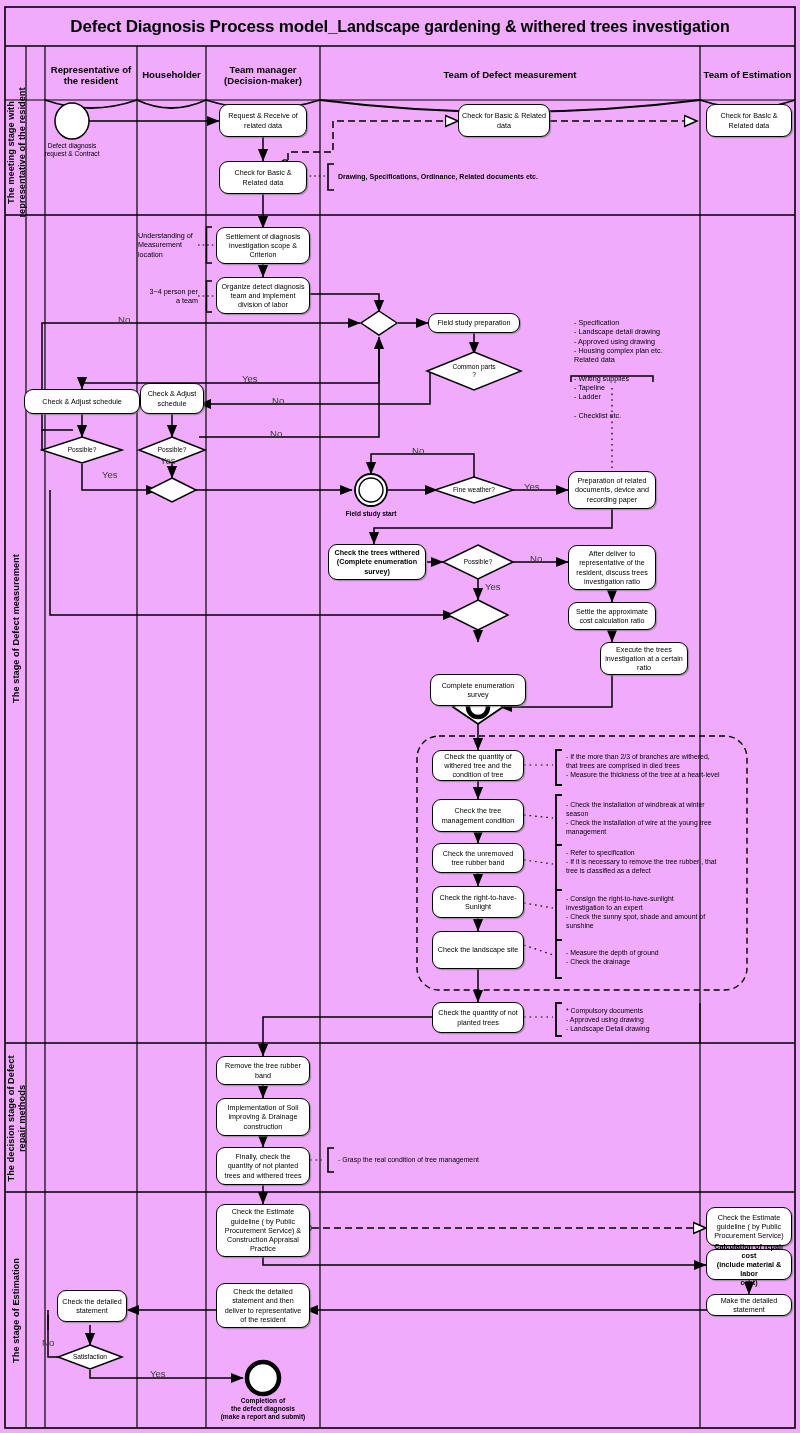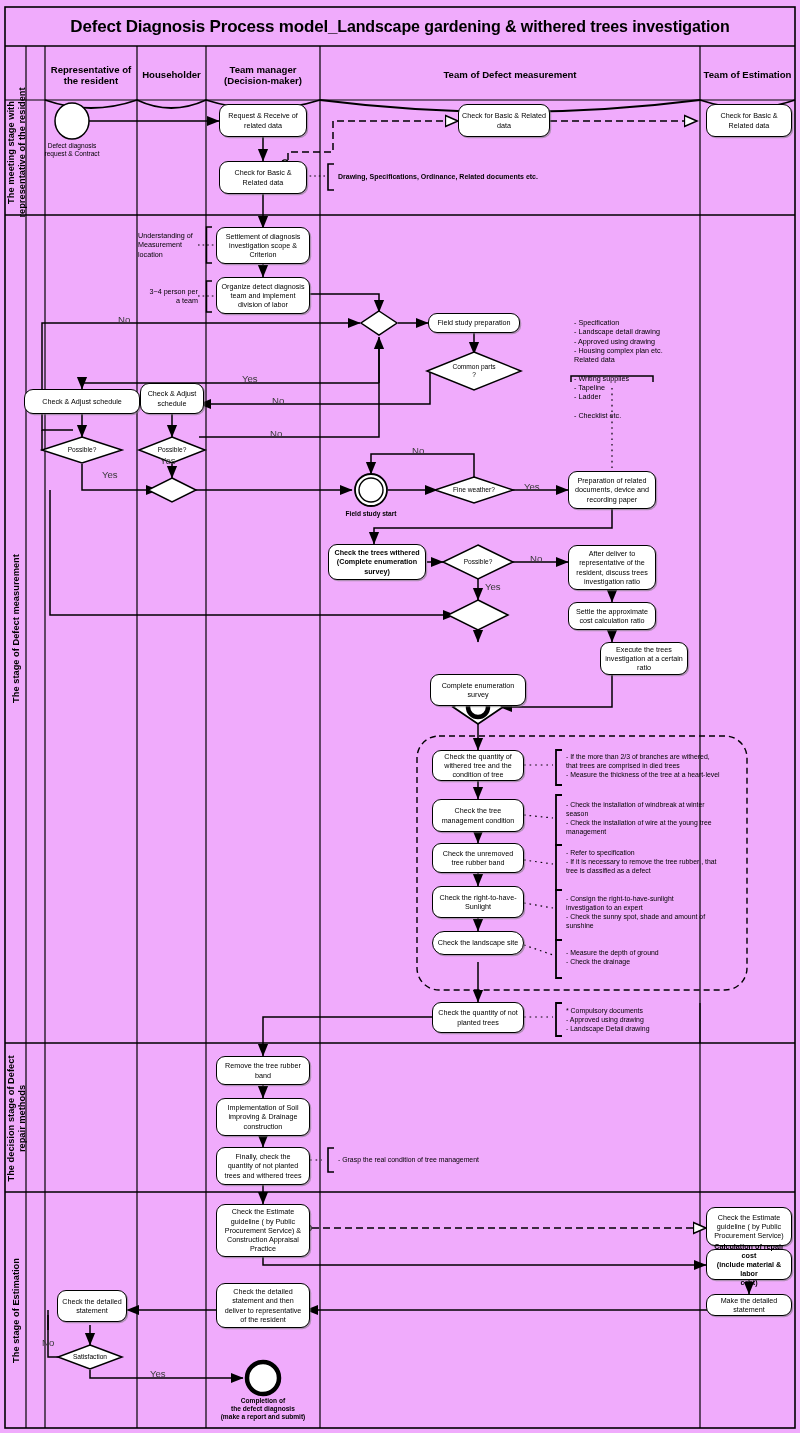--- a/index.html
+++ b/index.html
@@ -299,21 +299,21 @@
 
   <div class="nd task" style="left: 432px; top: 750px; width: 92px; height: 31px; white-space: pre-line;">Check the quantity of
 withered tree and the
 condition of tree</div>
   <div class="nd task" style="left: 432px; top: 799px; width: 92px; height: 33px; white-space: pre-line;">Check the tree
 management condition</div>
   <div class="nd task" style="left: 432px; top: 843px; width: 92px; height: 30px; white-space: pre-line;">Check the unremoved
 tree rubber band</div>
   <div class="nd task" style="left: 432px; top: 886px; width: 92px; height: 32px; white-space: pre-line;">Check the right-to-have-
 Sunlight</div>
-  <div class="nd task" style="left: 432px; top: 931px; width: 92px; height: 24px; white-space: pre-line; border-radius: 15px;">Check the landscape site</div>
+  <div class="nd task" style="left: 432px; top: 931px; width: 92px; height: 38px; white-space: pre-line;">Check the landscape site</div>
   <div class="nd task" style="left: 432px; top: 1002px; width: 92px; height: 31px; white-space: pre-line;">Check the quantity of not
 planted trees</div>
 
   <div class="nd task" style="left: 216px; top: 1056px; width: 94px; height: 29px; white-space: pre-line;">Remove the tree rubber
 band</div>
   <div class="nd task" style="left: 216px; top: 1098px; width: 94px; height: 38px; white-space: pre-line;">Implementation of Soil
 improving &amp; Drainage
 construction</div>
   <div class="nd task" style="left: 216px; top: 1147px; width: 94px; height: 38px; white-space: pre-line;">Finally,  check  the
 quantity of  not planted

